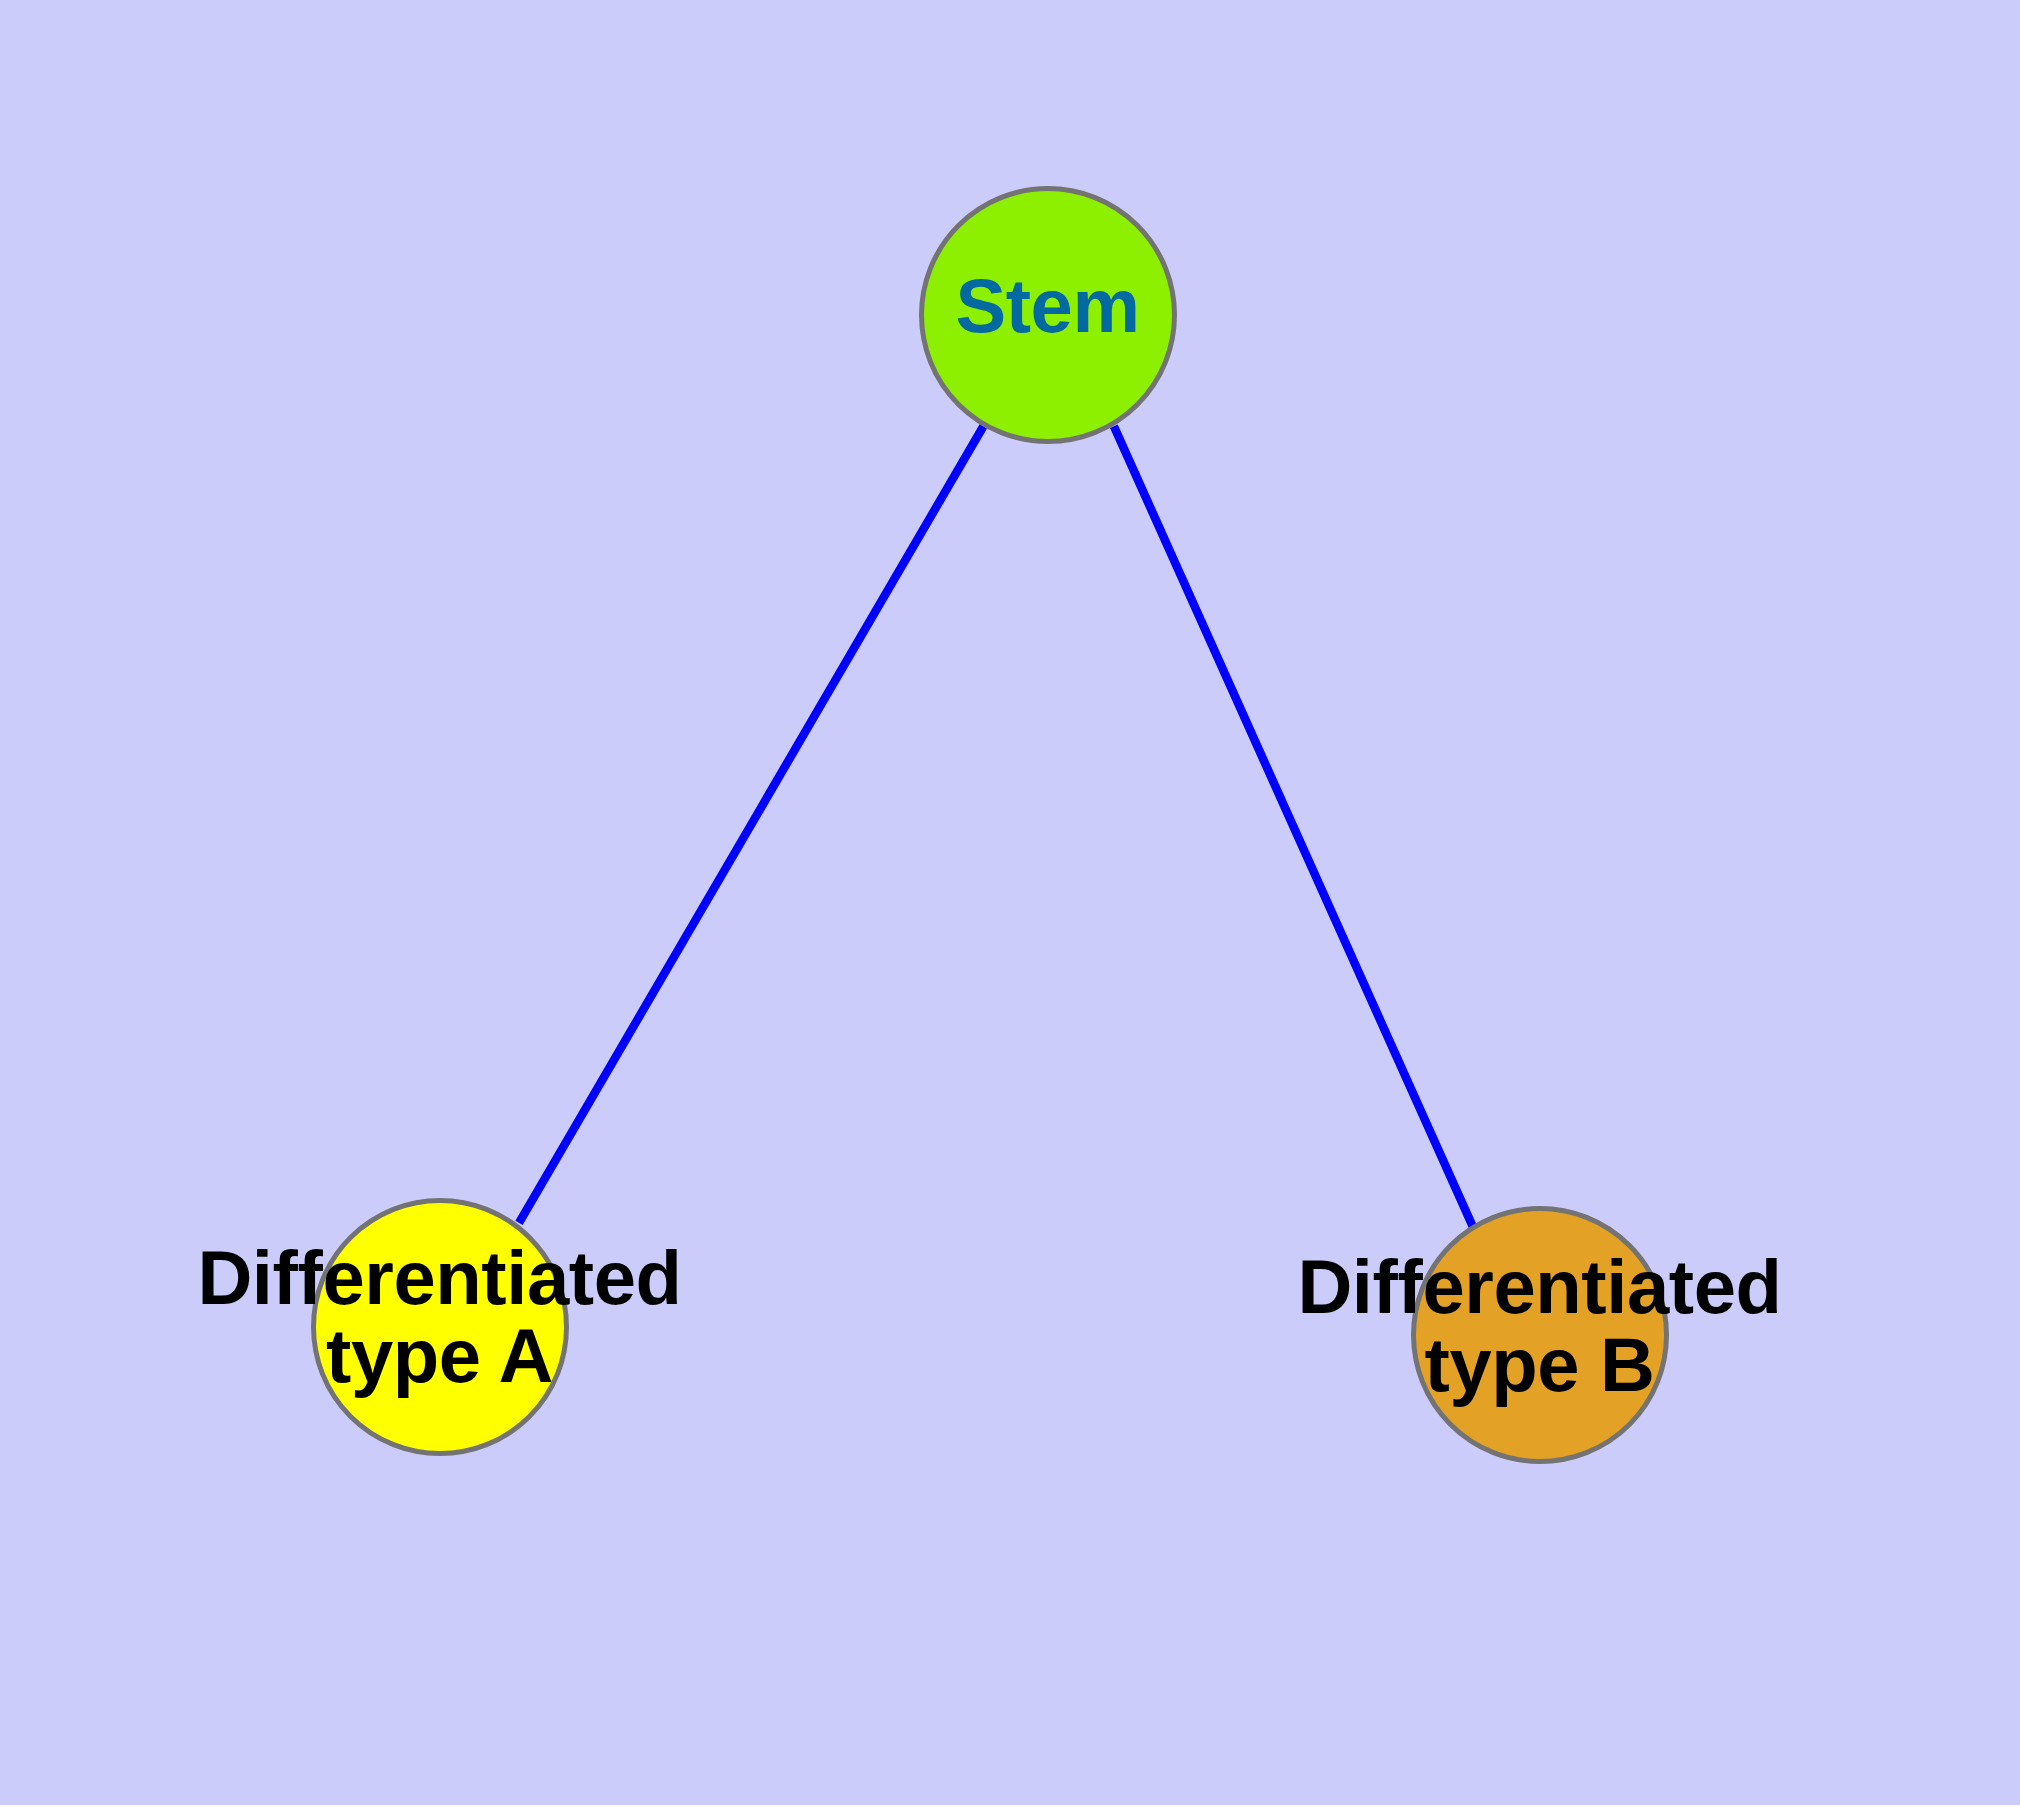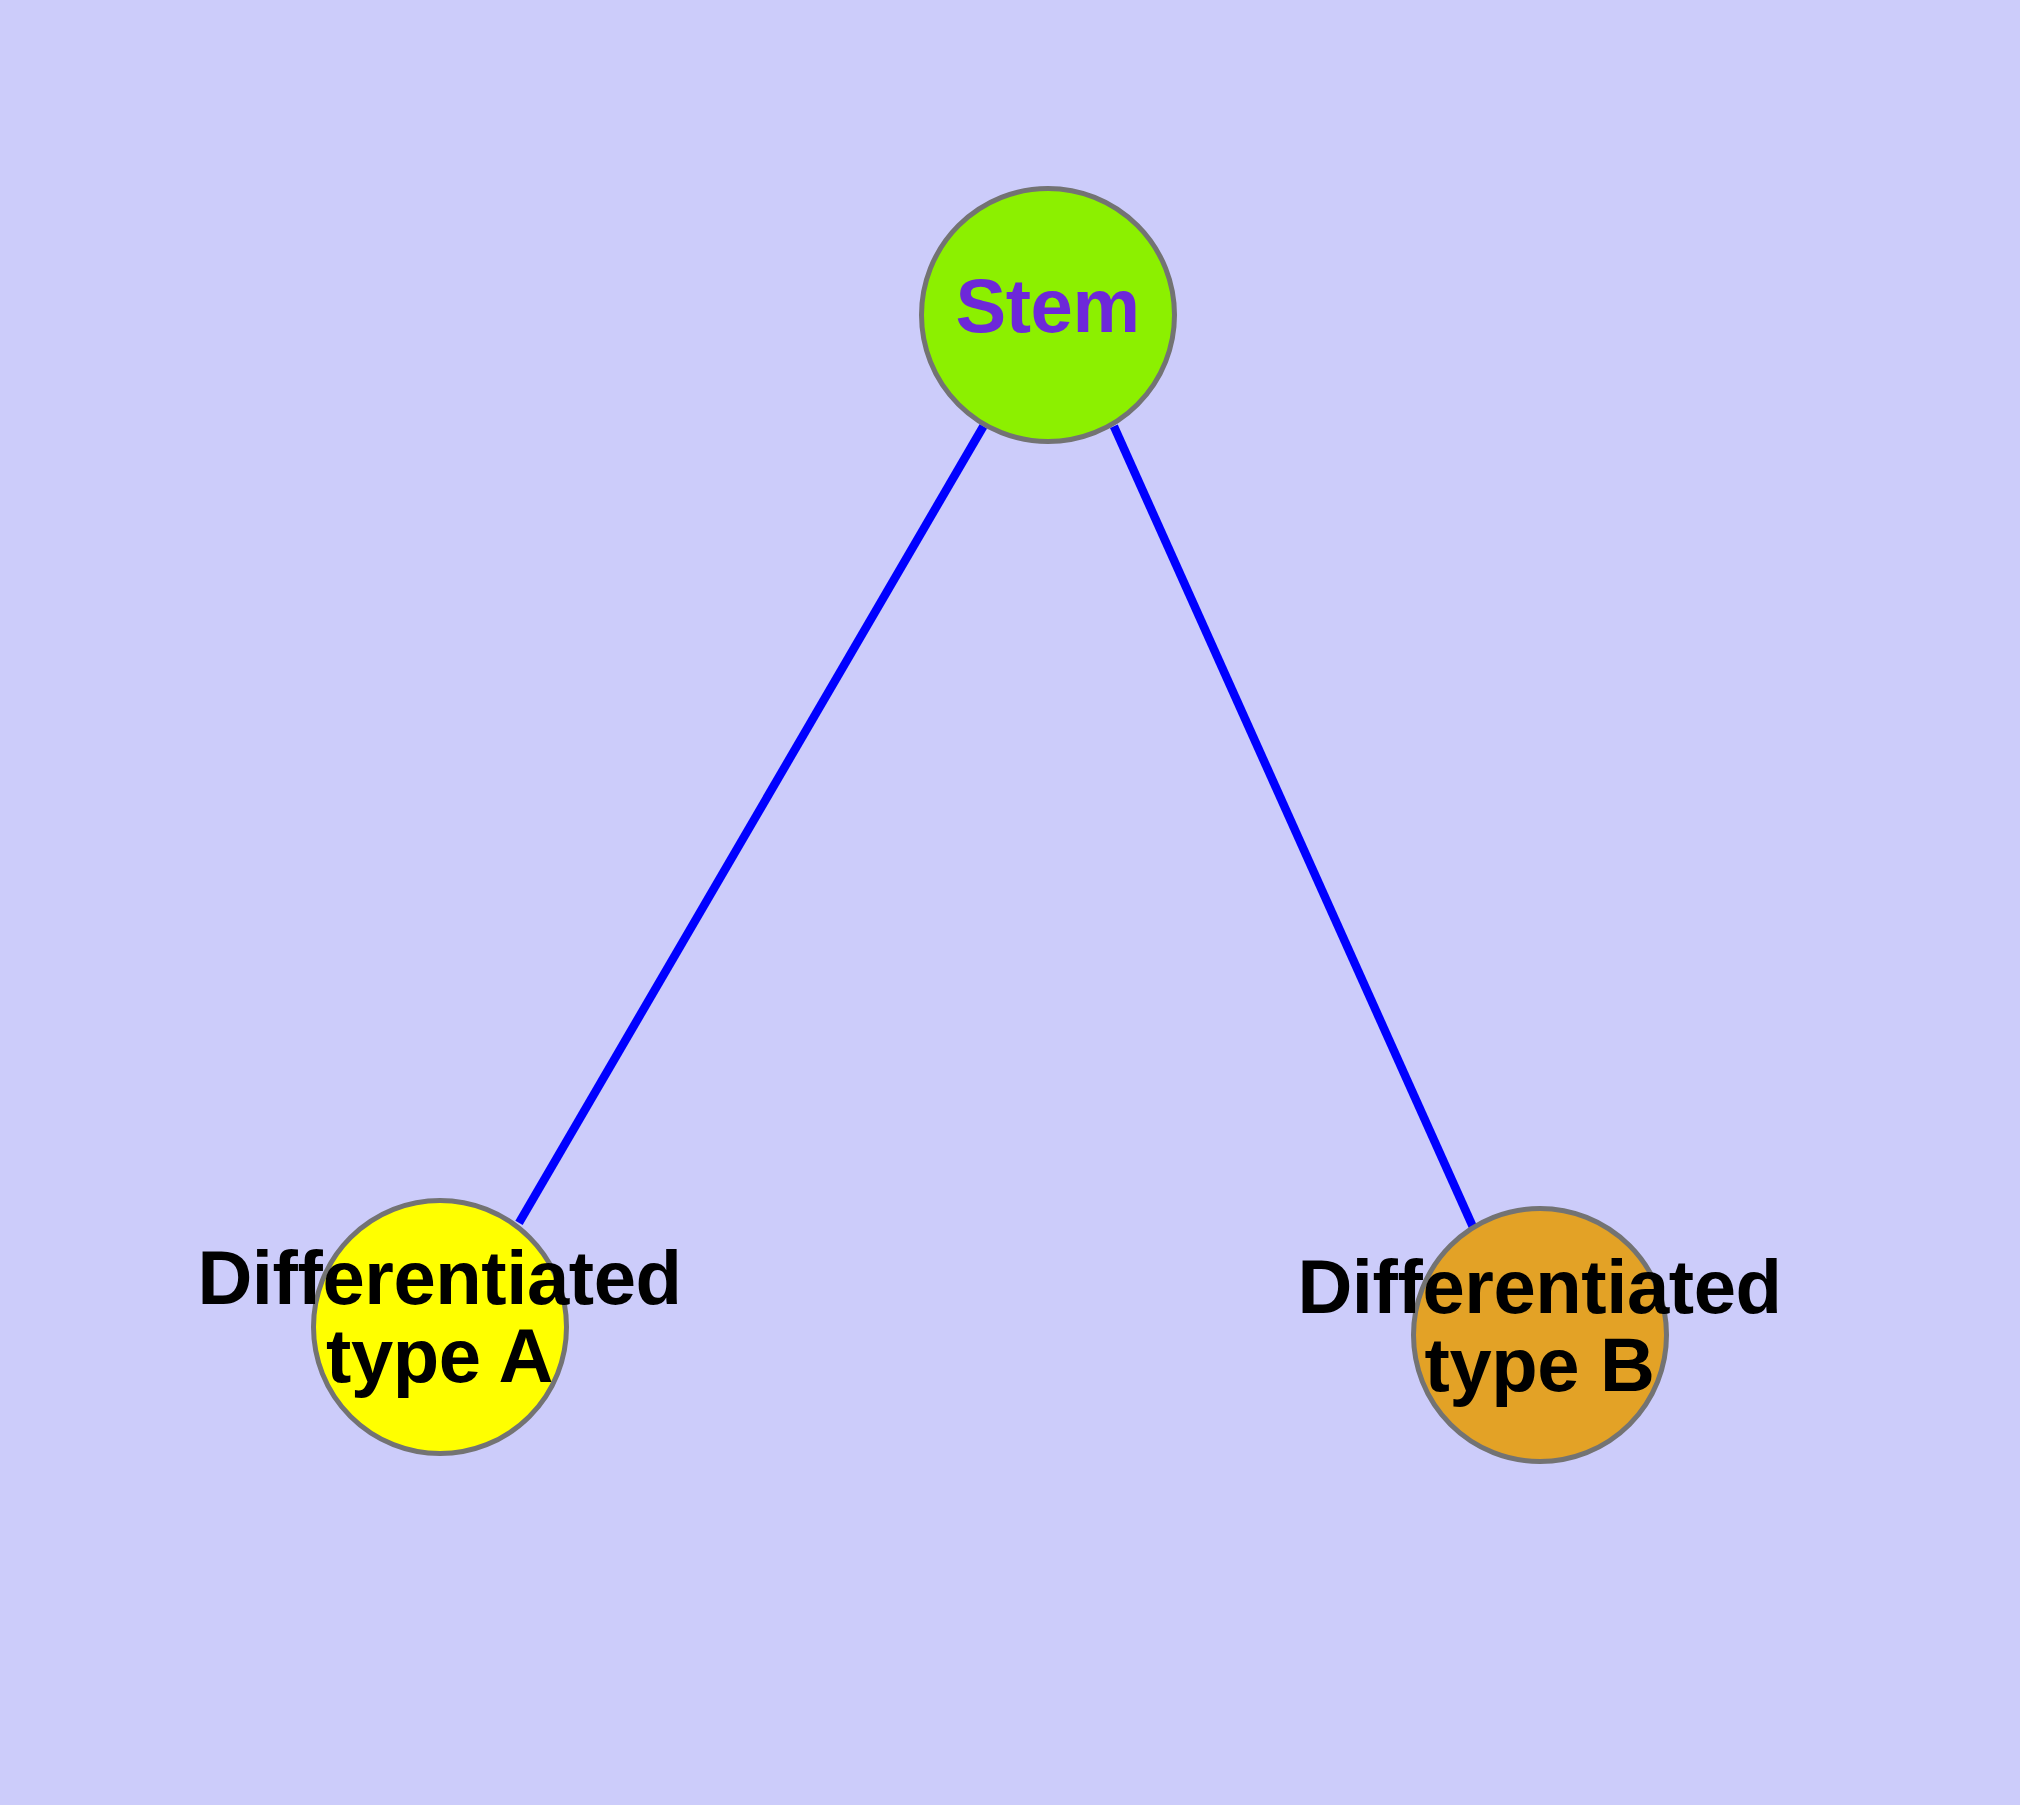--- a/index.html
+++ b/index.html
@@ -59,19 +59,19 @@
       <line x1="1160" y1="503" x2="612" y2="1443" stroke="#0000ff" stroke-width="10" stroke-linecap="butt"></line>
       <line x1="1314" y1="503" x2="1740" y2="1453" stroke="#0000ff" stroke-width="10" stroke-linecap="butt"></line>
     </svg>
 
   <div id="node-layer">
       <div class="node" style="left: 919px; top: 186px; width: 258px; height: 258px; background: rgb(140, 240, 0); border-color: rgb(115, 115, 115); border-width: 5.1px;"></div>
       <div class="node" style="left: 311px; top: 1198px; width: 258px; height: 258px; background: rgb(255, 255, 0); border-color: rgb(115, 115, 115); border-width: 5.1px;"></div>
       <div class="node" style="left: 1411px; top: 1206px; width: 258px; height: 258px; background: rgb(227, 162, 38); border-color: rgb(115, 115, 115); border-width: 5.1px;"></div>
     </div>
   <div id="label-layer">
-      <div class="node-label" style="color: #6d28d9; left: 539px; top: 267px; width: 1017px;"><div>Stem</div></div>
+      <div class="node-label" style="color: #0369a1; left: 539px; top: 267px; width: 1017px;"><div>Stem</div></div>
       <div class="node-label" style="color: rgb(0, 0, 0); left: -69px; top: 1239px; width: 1017px;"><div>Differentiated</div><div>type A</div></div>
       <div class="node-label" style="color: rgb(0, 0, 0); left: 1031px; top: 1248px; width: 1017px;"><div>Differentiated</div><div>type B</div></div>
     </div>
 
 </div>
 
 
 </body></html>

